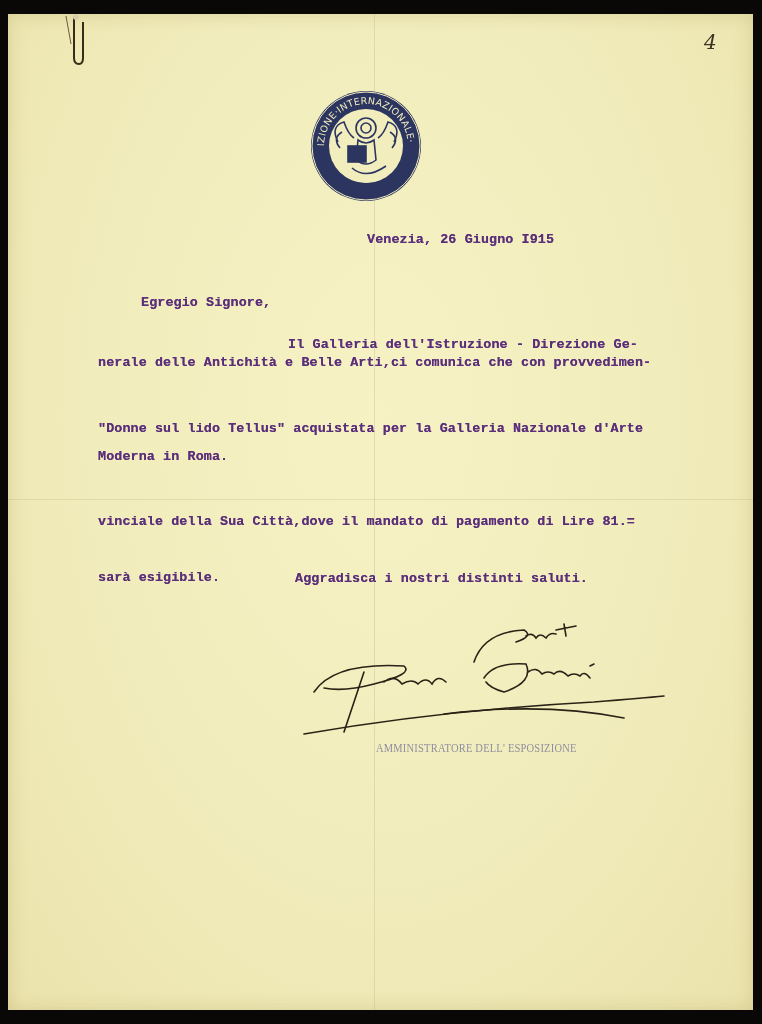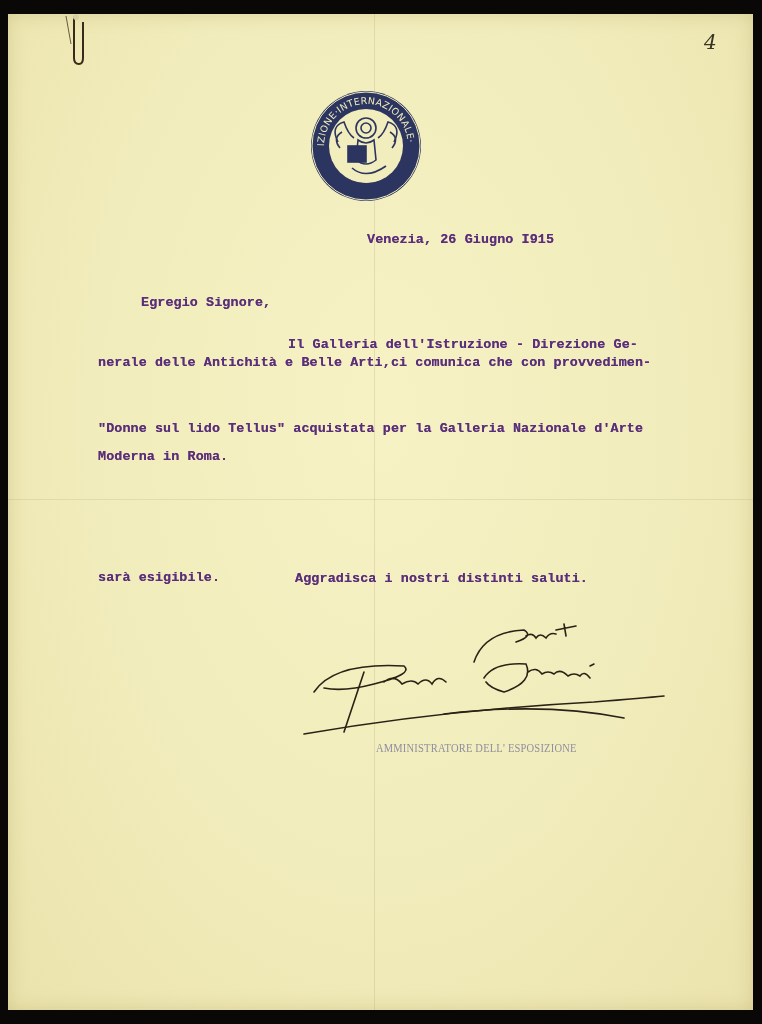--- a/index.html
+++ b/index.html
@@ -68,20 +68,21 @@
     </g>
   </svg>
 
   <div class="typed line" style="left:359px; top:218px;">Venezia, 26 Giugno I915</div>
   <div class="typed line" style="left:133px; top:281px;">Egregio Signore,</div>
 
   <div class="typed line" style="left:215px; top:323px;">        Il Galleria dell'Istruzione - Direzione Ge-</div>
   <div class="typed line" style="left:90px; top:341px;">nerale delle Antichità e Belle Arti,ci comunica che con provvedimen-</div>
   <div class="typed line" style="left:90px; top:407px;">"Donne sul lido Tellus" acquistata per la Galleria Nazionale d'Arte</div>
   <div class="typed line" style="left:90px; top:435px;">Moderna in Roma.</div>
+  <div class="typed line" style="left:90px; top:500px;">vinciale della Sua Città,dove il mandato di pagamento di Lire 81.=</div>
   <div class="typed line" style="left:90px; top:556px;">sarà esigibile.</div>
   <div class="typed line" style="left:222px; top:557px;">        Aggradisca i nostri distinti saluti.</div>
 
   <svg class="sig" viewBox="0 0 380 120">
     <g fill="none" stroke="#2a2216" stroke-width="1.6" stroke-linecap="round">
       <path d="M180 40 Q190 10 230 8 Q240 14 222 20 M232 14 q6 -4 10 2 q4 -6 10 0 q4 -6 10 -4 M262 8 l20 -4 M270 2 l2 12"></path>
       <path d="M20 70 Q40 40 110 44 Q120 52 80 62 Q50 70 30 66 M70 50 Q60 80 50 110 M90 60 q10 -8 18 2 q10 -6 16 0 q8 -8 14 0 q6 -10 14 -2"></path>
       <path d="M190 56 Q200 40 232 42 Q240 60 210 70 Q196 66 192 60 M234 50 q8 -6 14 2 q6 -4 12 0 q6 -6 14 2 q6 -4 12 0 q4 -6 10 2 M296 44 l4 -2"></path>
       <path d="M10 112 Q150 88 300 80 Q350 76 370 74"></path>
       <path d="M150 92 Q250 80 330 96"></path>

